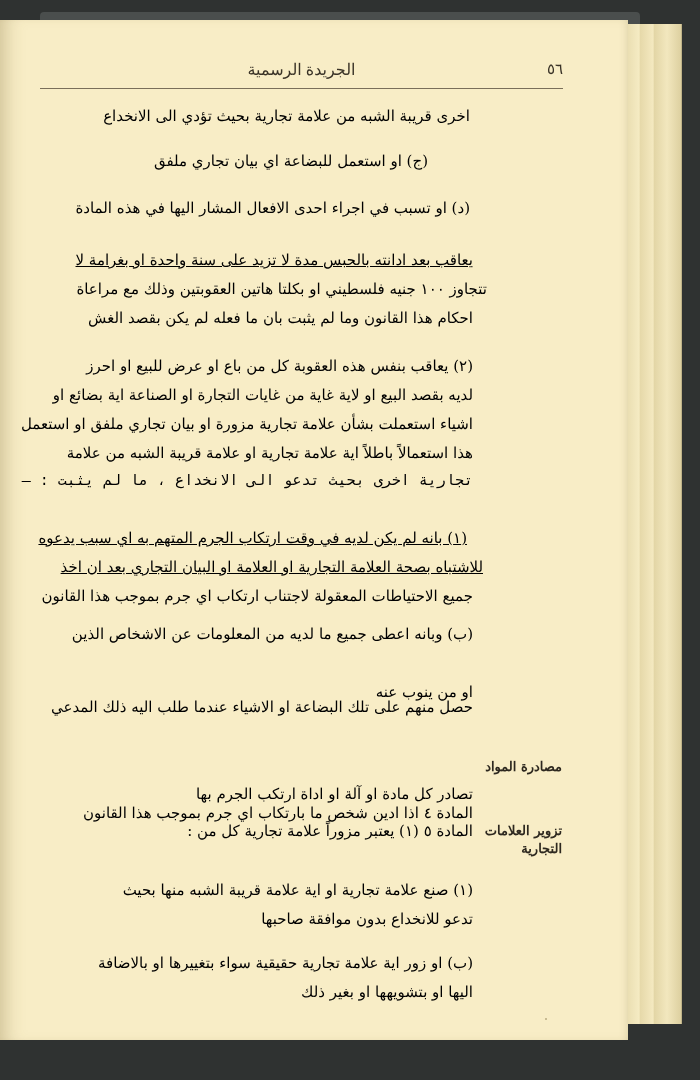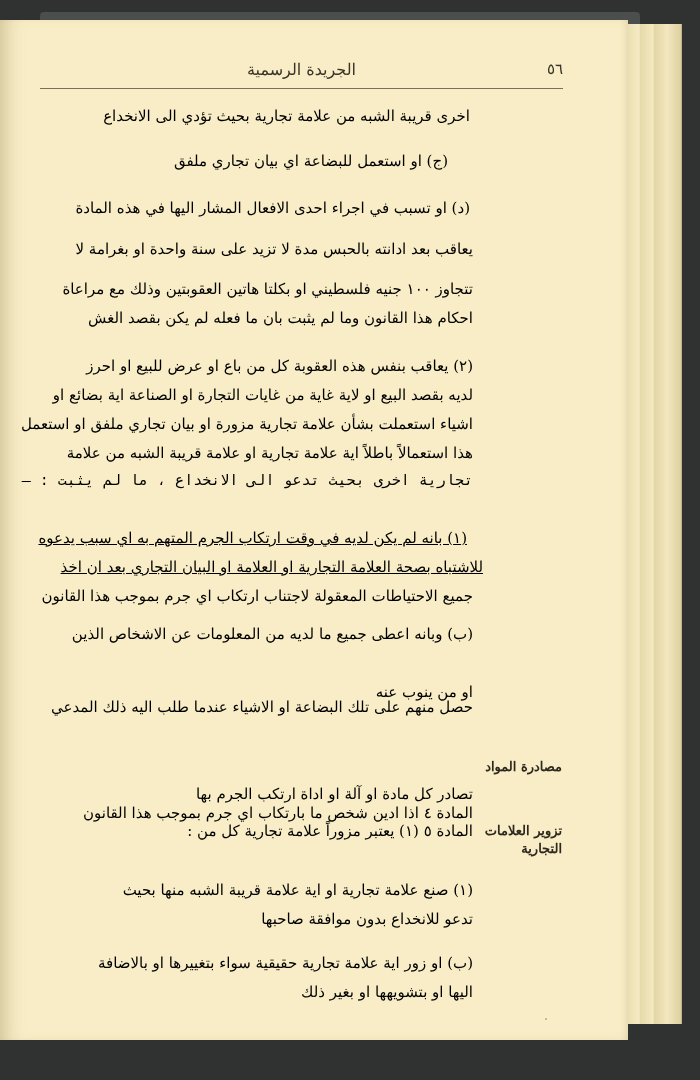--- a/index.html
+++ b/index.html
@@ -23,21 +23,21 @@
     background:#f8edc6;
     box-shadow: inset 18px 0 20px -14px rgba(120,100,50,.35), inset -6px 0 8px -6px rgba(120,100,50,.25);
     direction:rtl;
   }
   .header {
     position:absolute; top:36px; left:40px; width:523px; height:26px;
     display:flex; justify-content:space-between; align-items:center;
     font-size:16px; color:#3a3327;
   }
   .header .page-no { font-size:15px; }
-  .header .title { position:absolute; left:50%; transform:translateX(-50%); }
+  .header .title { position:absolute; left:50%; transform:translateX(-50%);font-family:Liberation Serif, serif; }
   .rule {
     position:absolute; top:68px; left:40px; width:523px; height:1px; background:#7a6f5a;
   }
   .line {
     position:absolute; font-size:15px; color:#000000; white-space:nowrap;
     line-height:24px;
   }
   .just { text-align:justify; text-align-last:justify; }
   .margin-note {
     position:absolute; font-size:13px; color:#2d281f; text-align:right; line-height:18px;font-weight:bold;
@@ -53,26 +53,26 @@
 <div class="page">
 
   <div class="header">
     <span class="page-no">٥٦</span>
     <span class="title">الجريدة الرسمية</span>
     <span></span>
   </div>
   <div class="rule"></div>
 
   <div class="line" style="top:84px; right:158px;">اخرى قريبة الشبه من علامة تجارية بحيث تؤدي الى الانخداع</div>
-  <div class="line" style="top:129px; right:180px;">(ج) او استعمل للبضاعة اي بيان تجاري ملفق</div>
+  <div class="line" style="top:129px; right:200px;">(ج) او استعمل للبضاعة اي بيان تجاري ملفق</div>
   <div class="line" style="top:176px; right:158px; width:388px;">(د) او تسبب في اجراء احدى الافعال المشار اليها في هذه المادة</div>
 
   <div>
-    <div class="line" style="top:217px; right:155px; width:388px;">يعاقب بعد ادانته بالحبس مدة لا تزيد على سنة واحدة او بغرامة لا</div>
-    <div class="line just" style="top:257px; right:155px; width:388px;">تتجاوز ١٠٠ جنيه فلسطيني او بكلتا هاتين العقوبتين وذلك مع مراعاة</div>
+    <div class="line" style="top:228px; right:155px; width:388px;text-decoration:underline;">يعاقب بعد ادانته بالحبس مدة لا تزيد على سنة واحدة او بغرامة لا</div>
+    <div class="line just" style="top:257px; right:141px; width:388px;">تتجاوز ١٠٠ جنيه فلسطيني او بكلتا هاتين العقوبتين وذلك مع مراعاة</div>
     <div class="line" style="top:286px; right:155px;">احكام هذا القانون وما لم يثبت بان ما فعله لم يكن بقصد الغش</div>
   </div>
 
   <div>
     <div class="line" style="top:334px; right:155px; width:388px;">(٢) يعاقب بنفس هذه العقوبة كل من باع او عرض للبيع او احرز</div>
     <div class="line just" style="top:363px; right:155px; width:388px;">لديه بقصد البيع او لاية غاية من غايات التجارة او الصناعة اية بضائع او</div>
     <div class="line just" style="top:392px; right:155px; width:388px;">اشياء استعملت بشأن علامة تجارية مزورة او بيان تجاري ملفق او استعمل</div>
     <div class="line just" style="top:421px; right:155px; width:388px;">هذا استعمالاً باطلاً اية علامة تجارية او علامة قريبة الشبه من علامة</div>
     <div class="line" style="top:450px; right:155px;font-family:Liberation Mono, monospace;">تجارية اخرى بحيث تدعو الى الانخداع ، ما لم يثبت : —</div>
   </div>

